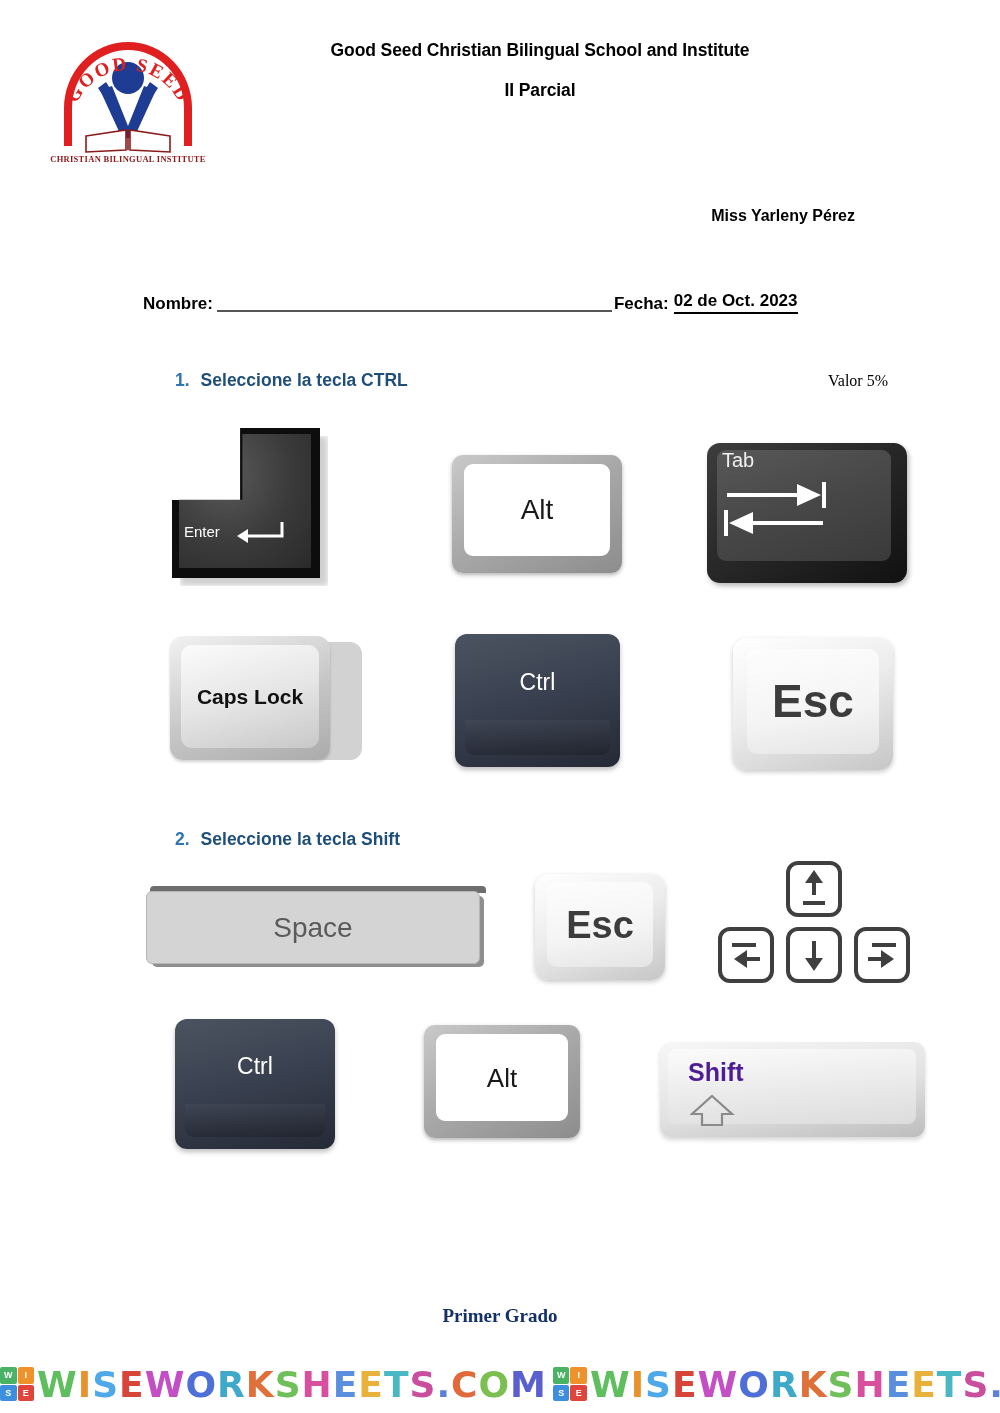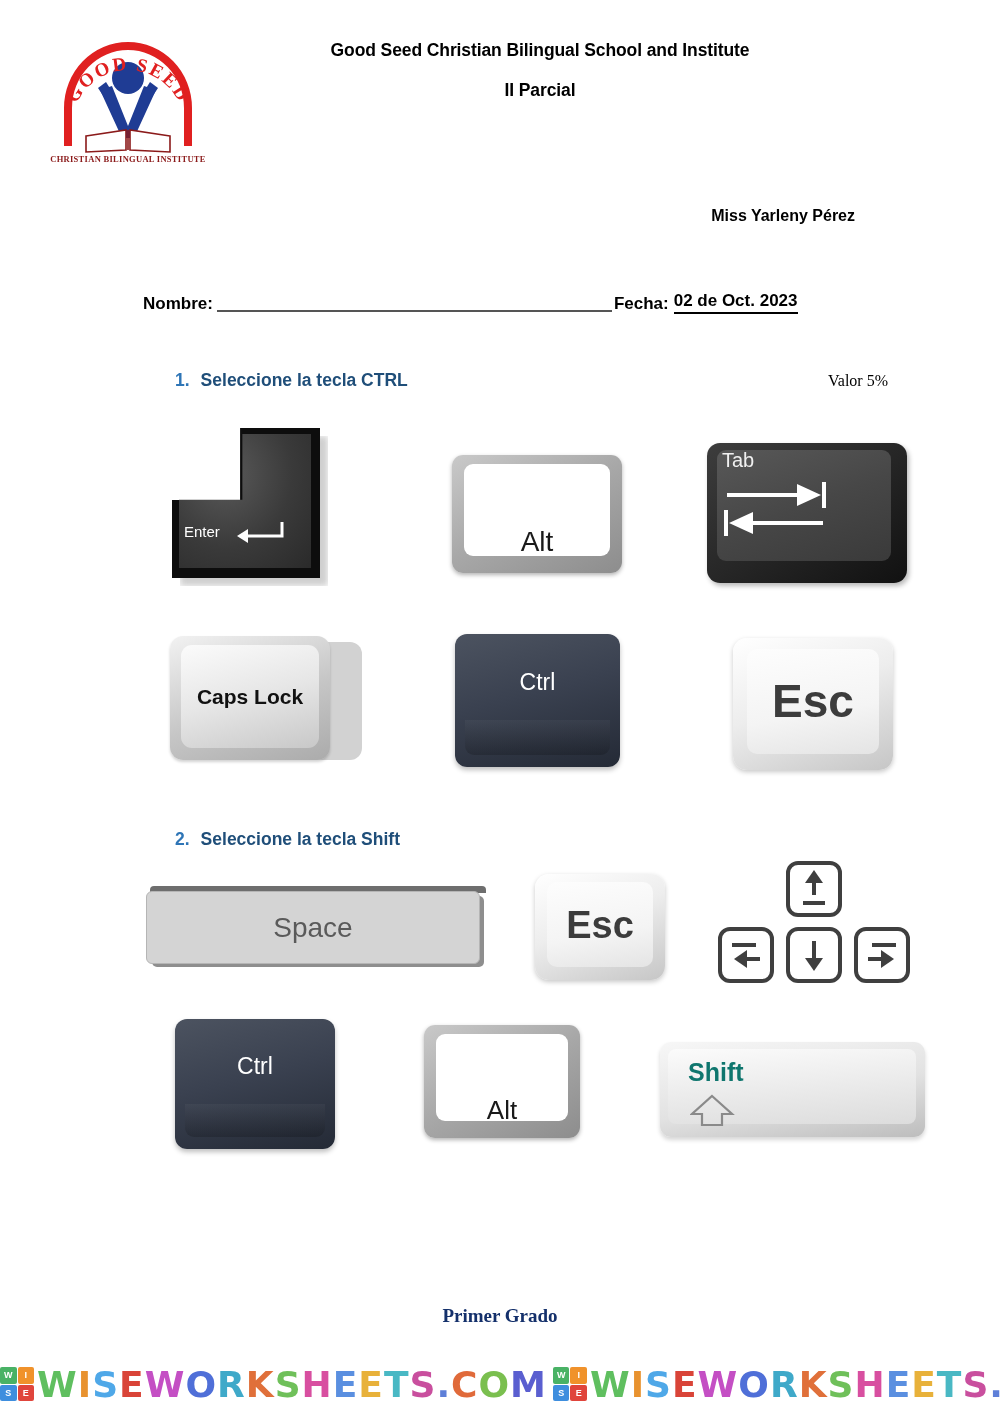--- a/index.html
+++ b/index.html
@@ -159,21 +159,20 @@
     border-radius: 9px;
   }
   .alt-face span {
     position: absolute;
     left: 0; right: 0; top: 50%;
     transform: translateY(-50%);
     text-align: center;
     font-size: 28px;
     color: #1a1a1a;
     font-weight: normal;
-    margin-top: 32px;
   }
 
   
   .key-tab { }
   .tab-outer {
     position: absolute;
     inset: 0;
     background: linear-gradient(145deg, #3d3d3d 0%, #2b2b2b 40%, #111 100%);
     border-radius: 13px;
     box-shadow: 2px 3px 5px rgba(0,0,0,0.28);
@@ -328,21 +327,21 @@
     position: absolute;
     left: 8px; top: 7px; right: 9px; bottom: 13px;
     background: linear-gradient(175deg, #fbfbfb 0%, #eaeaea 55%, #dcdcdc 100%);
     border-radius: 8px;
   }
   .shift-label {
     position: absolute;
     left: 28px; top: 16px;
     font-size: 25px;
     font-weight: bold;
-    color: #0f766e;
+    color: #4c1d95;
   }
   .shift-arrow { position: absolute; left: 30px; top: 52px; }
 
   
   .footer-grade {
     position: absolute;
     left: 0; top: 1305px;
     width: 1000px;
     text-align: center;
     font-family: "Liberation Serif", serif;

